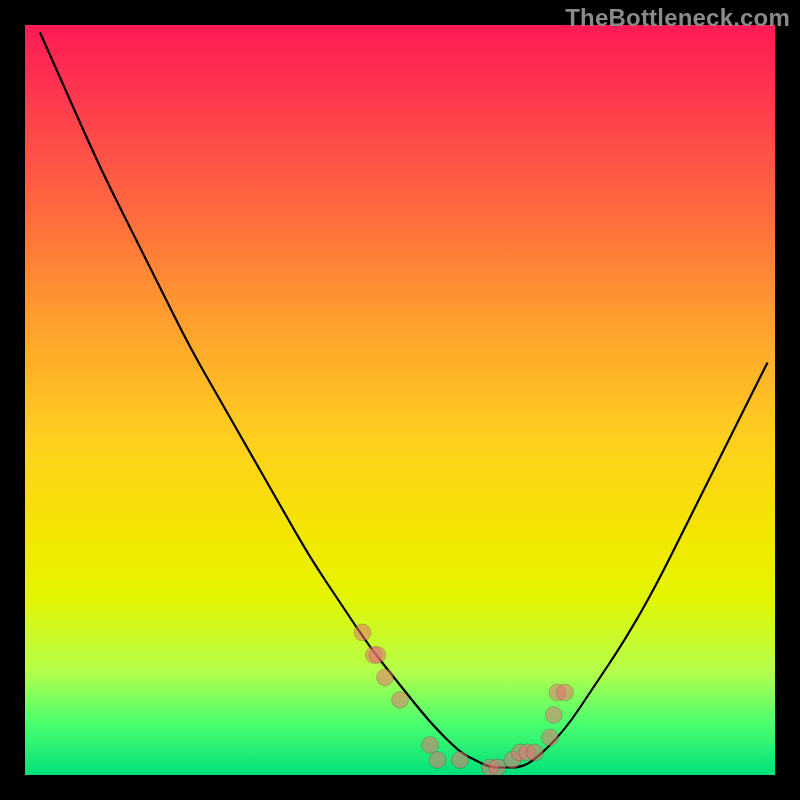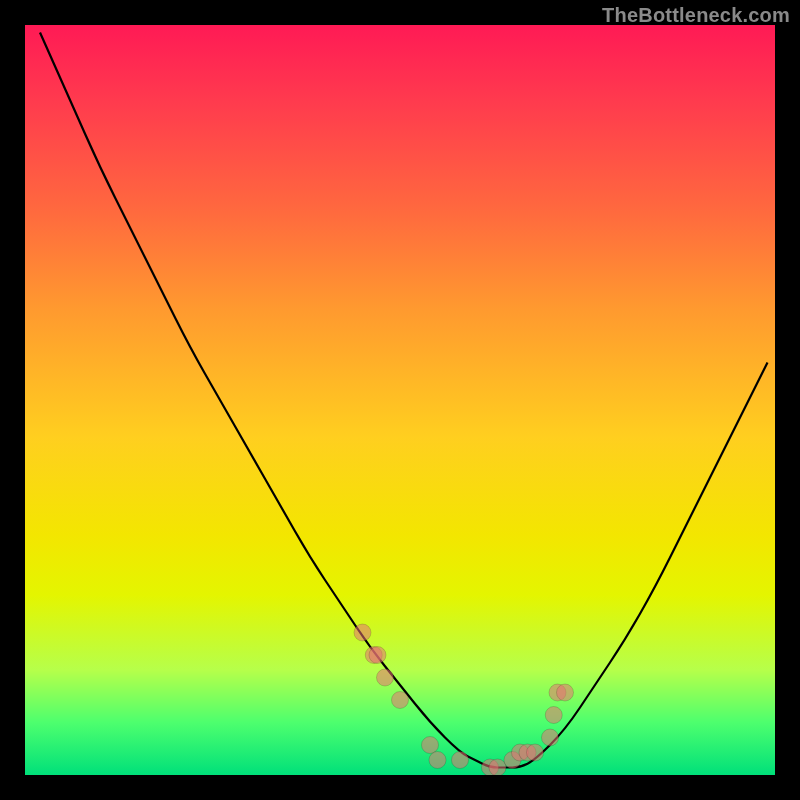--- a/index.html
+++ b/index.html
@@ -13,21 +13,21 @@
     #ff6a3e 25%,
     #ff9a2f 38%,
     #ffcf1f 55%,
     #f3e600 68%,
     #e4f500 76%,
     #b6ff4a 86%,
     #4dff6e 93%,
     #00e07a 100%);
 }
 .overlay-svg { position: absolute; left: 0; top: 0; width: 750px; height: 750px; }
-.watermark { position: absolute; right: 10px; top: 4px; color: #8a8a8a; font-size: 20px; font-weight: 600; letter-spacing: 0.2px; }
+.watermark { position: absolute; right: 10px; top: 4px; color: #8a8a8a; font-size: 24px; font-weight: 600; letter-spacing: 0.2px; }
 </style>
 </head>
 <body>
 
 <div class="stage">
   <div class="plot-area">
     <div class="gradient-bg"></div>
     <svg id="overlay" class="overlay-svg" viewBox="0 0 750 750" preserveAspectRatio="none">
         <path d="M 15 7.5 Q 15 7.5 30 41.25 Q 45 75 60 108.75 Q 75 142.5 90 172.5 Q 105.00000000000001 202.5 120 232.5 Q 135 262.5 150 292.5 Q 165 322.50000000000006 180 348.75 Q 195 375 210 401.25 Q 225 427.5 240 453.75 Q 255.00000000000003 480 270 506.25 Q 285 532.5 300 555 Q 315 577.5 330 600 Q 345 622.5 360 641.25 Q 375 660 390 678.75 Q 405 697.5 420 712.5 Q 434.99999999999994 727.5 442.5 731.25 Q 450 735 457.5 738.75 Q 465 742.5 472.5 742.5 Q 480 742.5 487.5 742.5 Q 495 742.5 502.5 738.75 Q 510.00000000000006 735 525 720 Q 540 705 555 682.5 Q 570 660 585 637.5 Q 600 615 615 588.75 Q 630 562.5 645 532.5 Q 660 502.5 675 472.5 Q 690 442.5 705 412.5 Q 720 382.5 731.25 360 T 742.5 337.49999999999994" fill="none" stroke="#000000" stroke-width="2.2"></path>
         <circle cx="337.5" cy="607.5" r="8.5" fill="#e57373" fill-opacity="0.55" stroke="#000000" stroke-opacity="0.15" stroke-width="1"></circle>

